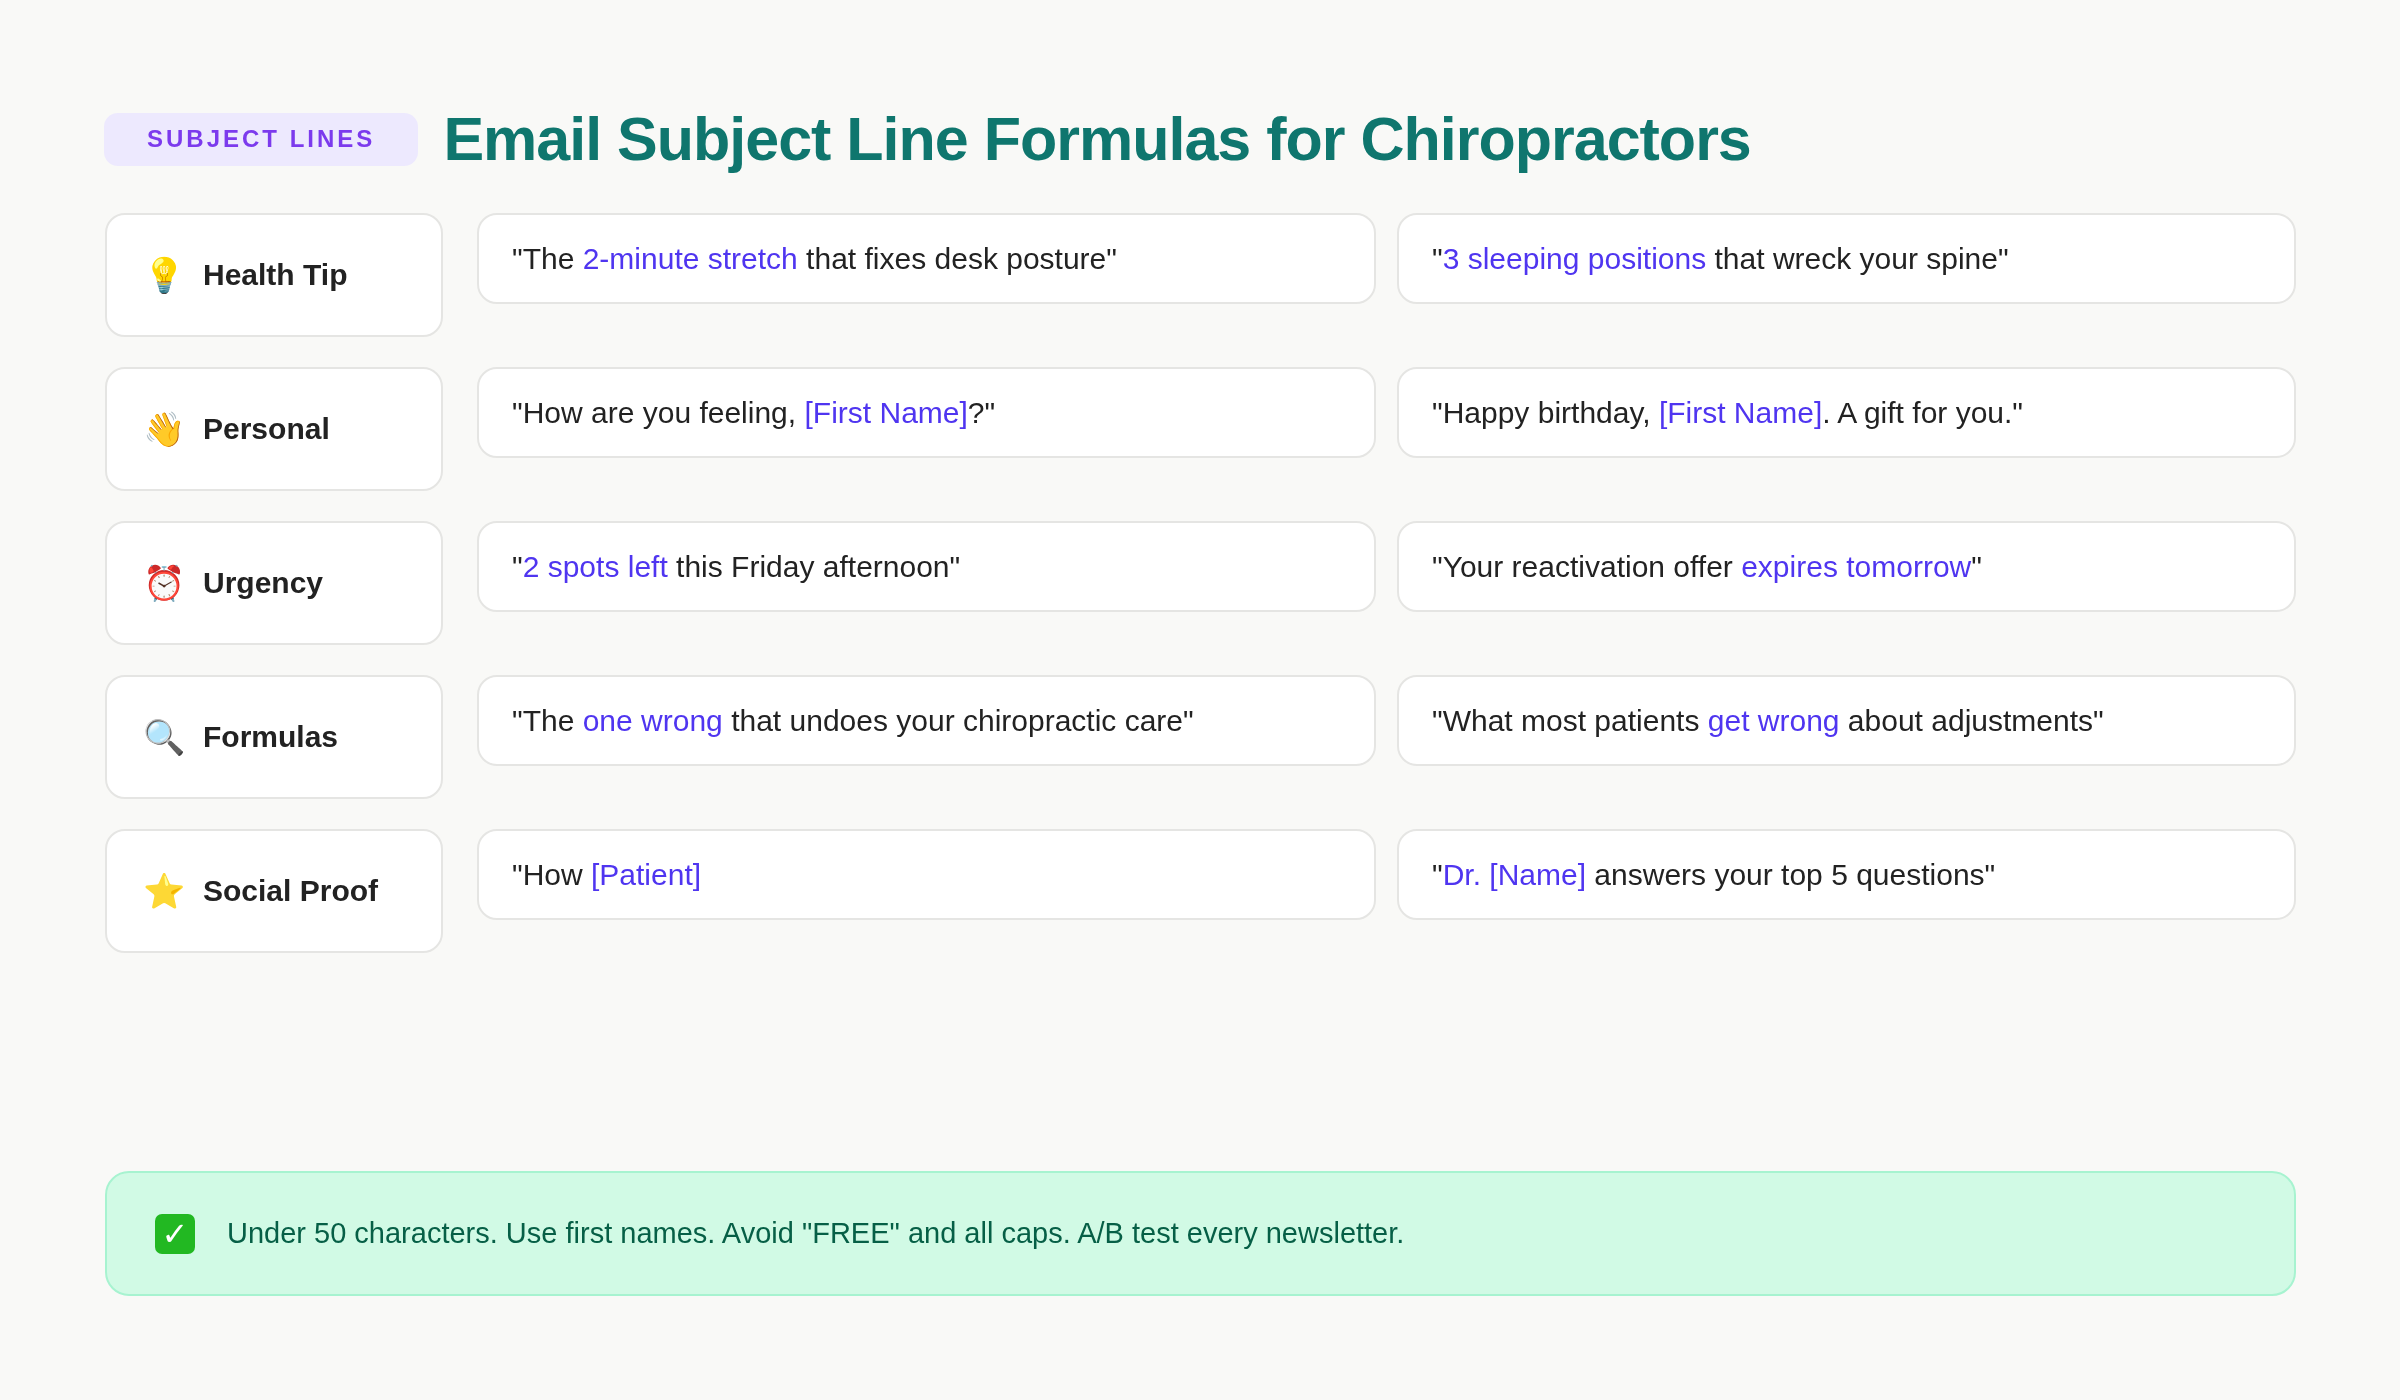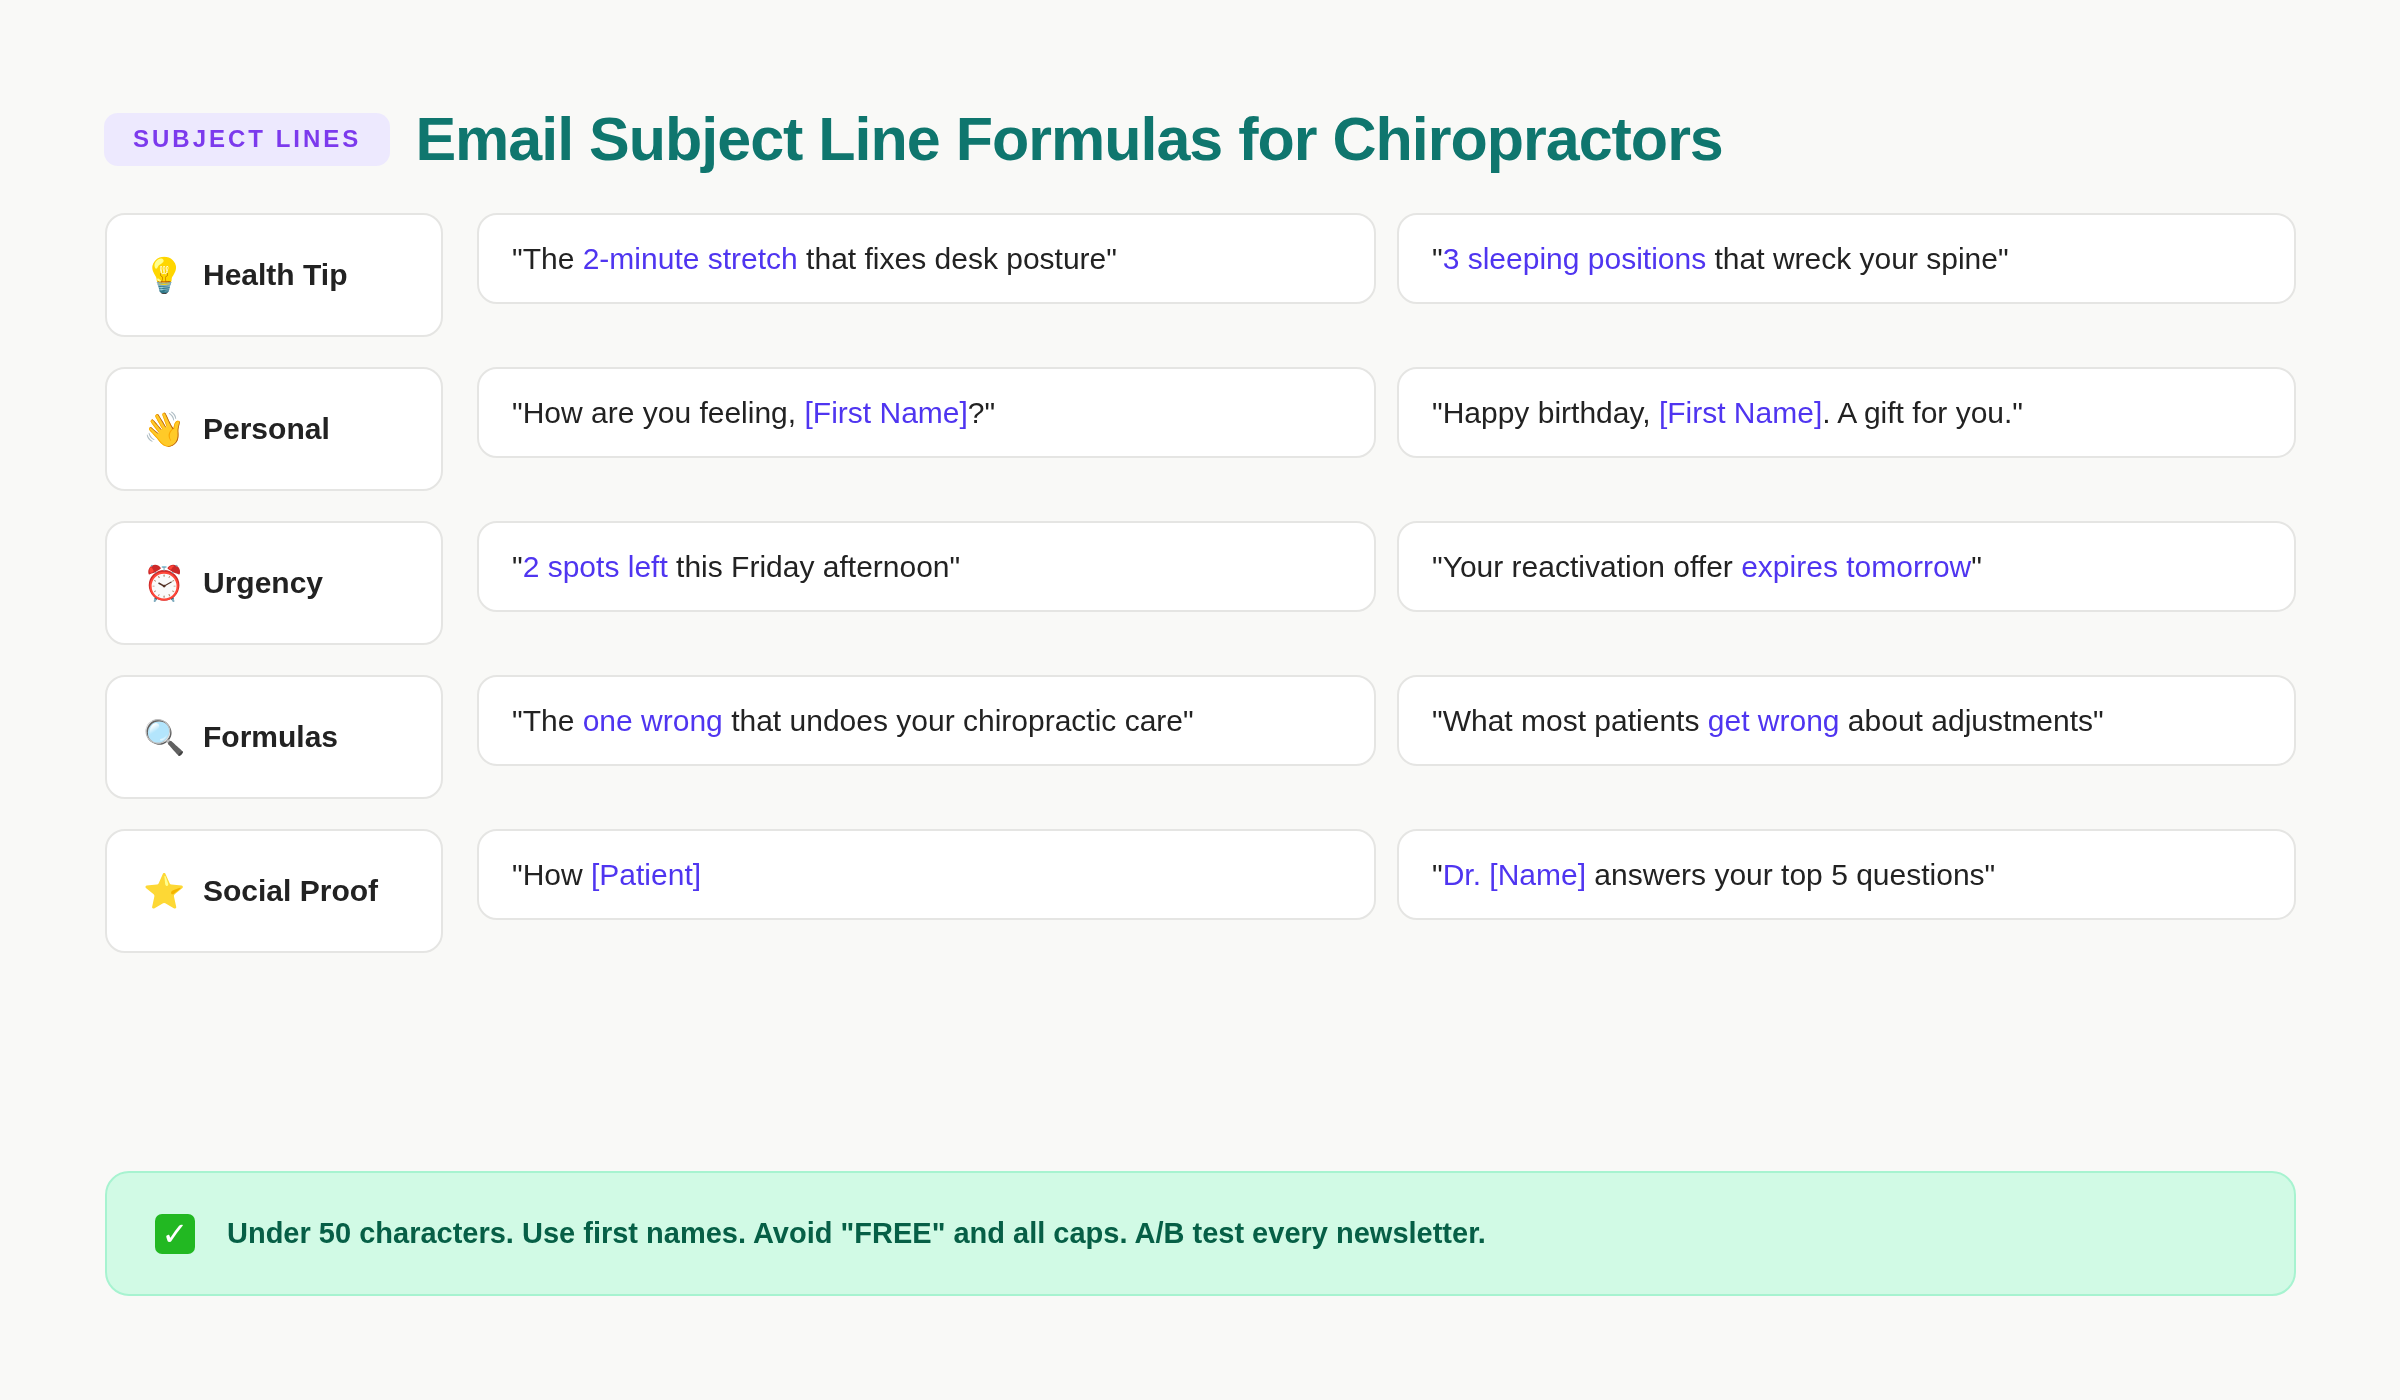--- a/index.html
+++ b/index.html
@@ -2,21 +2,21 @@
 <html><head>
 <meta charset="utf-8">
 <style>
   * { box-sizing: border-box; margin: 0; padding: 0; }
   html, body { width: 2400px; height: 1400px; background: #F9F9F7; overflow: hidden; }
   body { font-family: "Liberation Sans", "DejaVu Sans", sans-serif; color: #222; position: relative; }
 
   .header { position: absolute; left: 104px; top: 100px; display: flex; align-items: center; height: 78px; }
   .pill {
     background: #EDE9FE; color: #7C3AED; border-radius: 14px;
-    height: 53px; padding: 0 29px; display: flex; align-items: center;
+    height: 53px; padding: 0 43px; display: flex; align-items: center;
     font-weight: 700; font-size: 24px; letter-spacing: 3px;
   }
   .title { margin-left: 25px; font-size: 61px; font-weight: 700; color: #0f766e; letter-spacing: -1px; }
 
   .grid { position: absolute; left: 105px; top: 213px; width: 2191px; }
   .row { display: flex; height: 124px; margin-bottom: 30px; align-items: flex-start; }
   .label-card {
     width: 338px; height: 124px; background: #fff; border: 2px solid #E5E5E3; border-radius: 20px;
     display: flex; align-items: center; padding-left: 36px;
   }
@@ -33,21 +33,21 @@
 
   .banner {
     position: absolute; left: 105px; top: 1171px; width: 2191px; height: 125px;
     background: #D1FAE5; border: 2px solid #A7F3D0; border-radius: 24px;
     display: flex; align-items: center; padding-left: 48px;
   }
   .check {
     width: 40px; height: 40px; border-radius: 7px; background: #22B822;
     color: #fff; font-size: 32px; font-weight: 700; display: flex; align-items: center; justify-content: center;
   }
-  .banner-text { margin-left: 32px; font-size: 29px; font-weight: 700; color: #065F46; }
+  .banner-text { margin-left: 32px; font-size: 29px; font-weight: 400; color: #065F46; }
 </style>
 </head>
 <body>
 
 <div class="header">
   <div class="pill">SUBJECT LINES</div>
   <h1 class="title">Email Subject Line Formulas for Chiropractors</h1>
 </div>
 
 <div class="grid">

